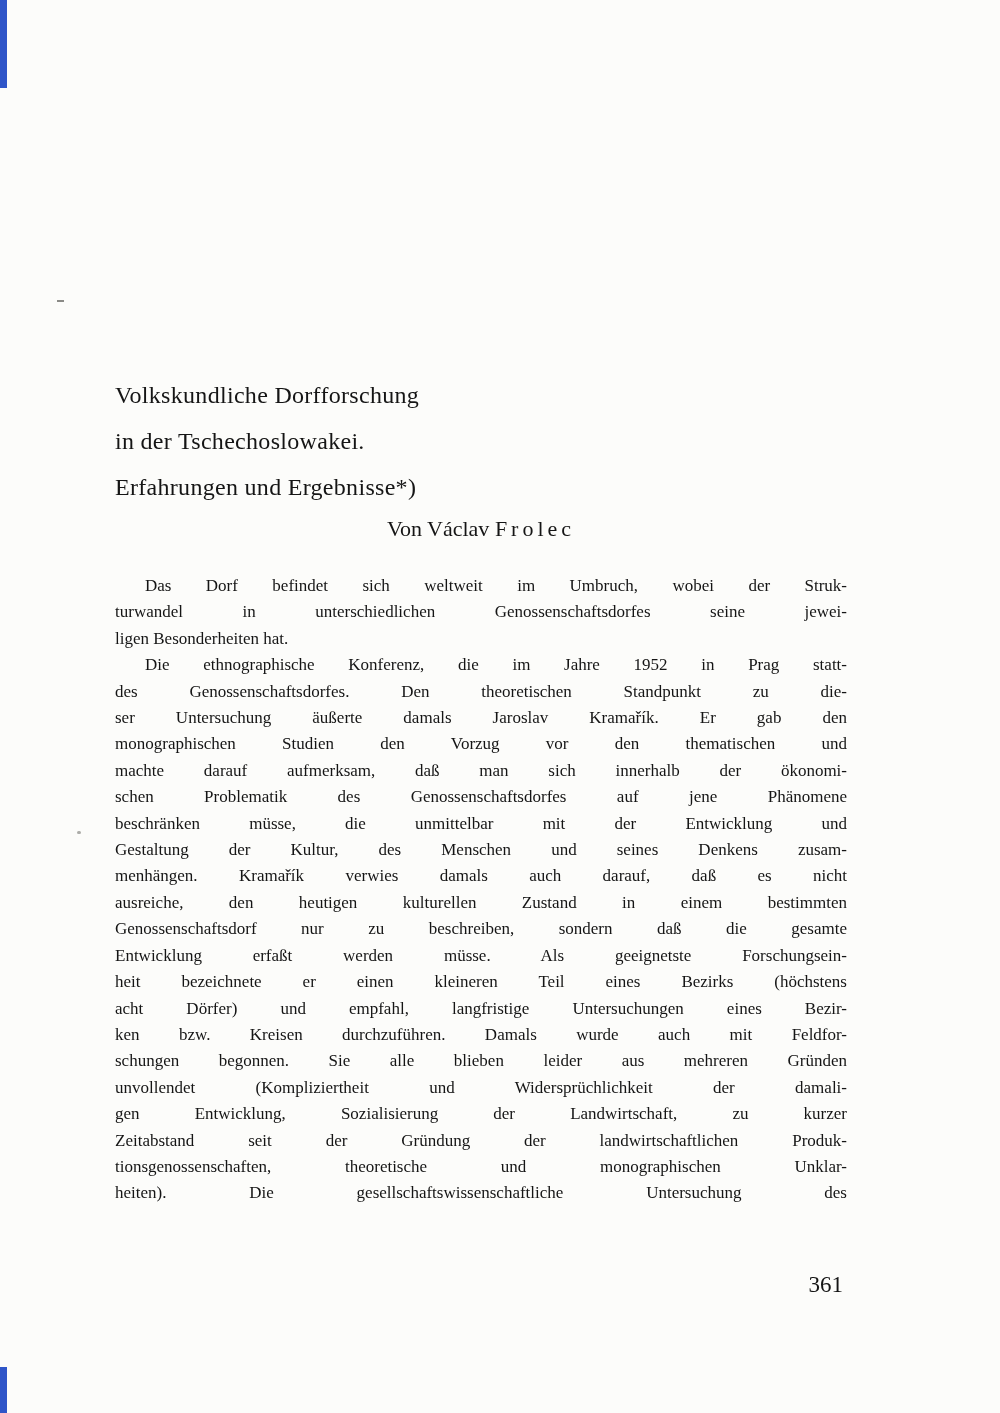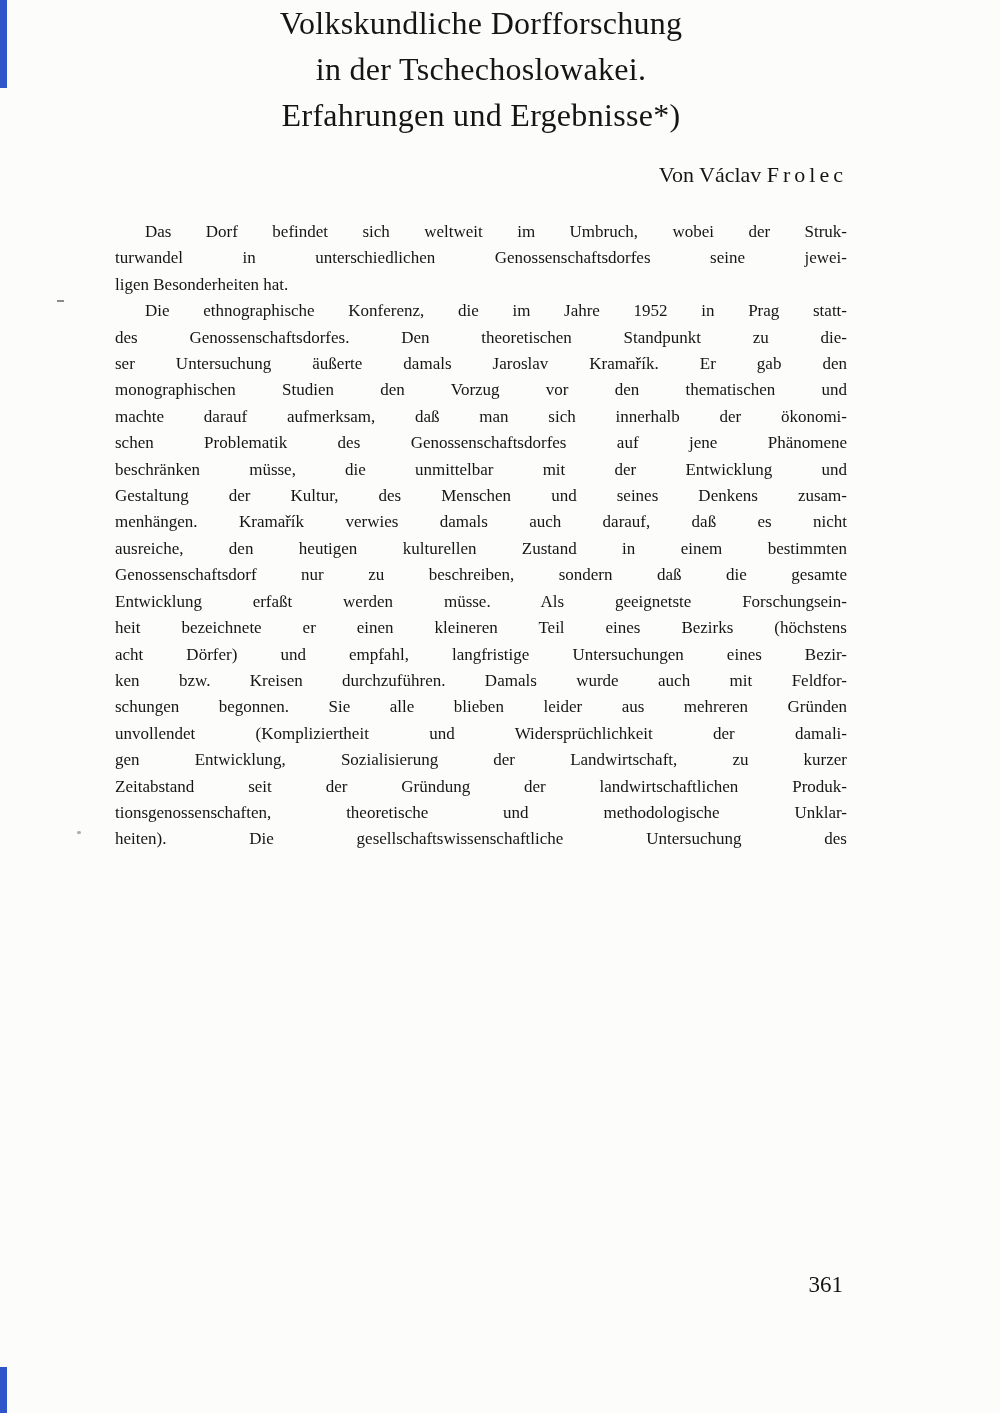--- a/index.html
+++ b/index.html
@@ -30,28 +30,28 @@
   #speck-1 { left: 57px; top: 300px; width: 7px; height: 2px; }
   #speck-2 { left: 77px; top: 831px; width: 4px; height: 3px; border-radius: 2px; opacity: .7; }
 
   .page-column {
     position: absolute;
     left: 115px;
     top: 0;
     width: 732px;
   }
   .title-block {
-    text-align: center;
-    font-size: 32px;
+    margin-top: 372px;
+    font-size: 24px;
     line-height: 46px;
     letter-spacing: 0.3px;
   }
   .byline {
-    margin-top: 24px;
-    text-align: right;
+    margin-top: 6px;
+    text-align: center;
     font-size: 22px;
     line-height: 26px;
   }
   .byline .spaced {
     letter-spacing: 4px;
   }
   .body-text {
     margin-top: 31px;
     font-size: 17px;
     line-height: 26.4px;
@@ -111,19 +111,19 @@
       <div class="line">ausreiche, den heutigen kulturellen Zustand in einem bestimmten</div>
       <div class="line">Genossenschaftsdorf nur zu beschreiben, sondern daß die gesamte</div>
       <div class="line">Entwicklung erfaßt werden müsse. Als geeignetste Forschungsein-</div>
       <div class="line">heit bezeichnete er einen kleineren Teil eines Bezirks (höchstens</div>
       <div class="line">acht Dörfer) und empfahl, langfristige Untersuchungen eines Bezir-</div>
       <div class="line">ken bzw. Kreisen durchzuführen. Damals wurde auch mit Feldfor-</div>
       <div class="line">schungen begonnen. Sie alle blieben leider aus mehreren Gründen</div>
       <div class="line">unvollendet (Kompliziertheit und Widersprüchlichkeit der damali-</div>
       <div class="line">gen Entwicklung, Sozialisierung der Landwirtschaft, zu kurzer</div>
       <div class="line">Zeitabstand seit der Gründung der landwirtschaftlichen Produk-</div>
-      <div class="line">tionsgenossenschaften, theoretische und methodologische Unklar-</div>
+      <div class="line">tionsgenossenschaften, theoretische und monographischen Unklar-</div>
       <div class="line">heiten). Die gesellschaftswissenschaftliche Untersuchung des</div>
     </div>
 
 </div>
 
 <div class="page-number">361</div>
 
 </body></html>

